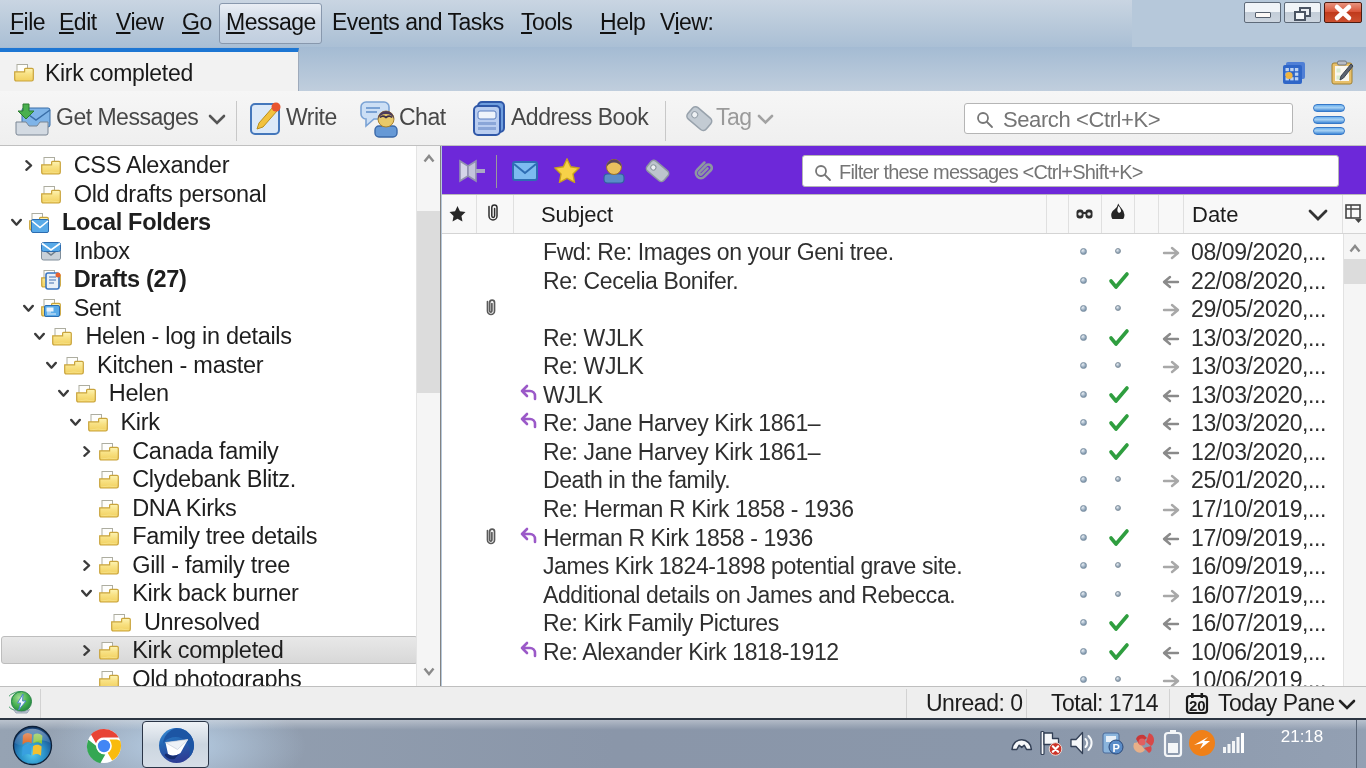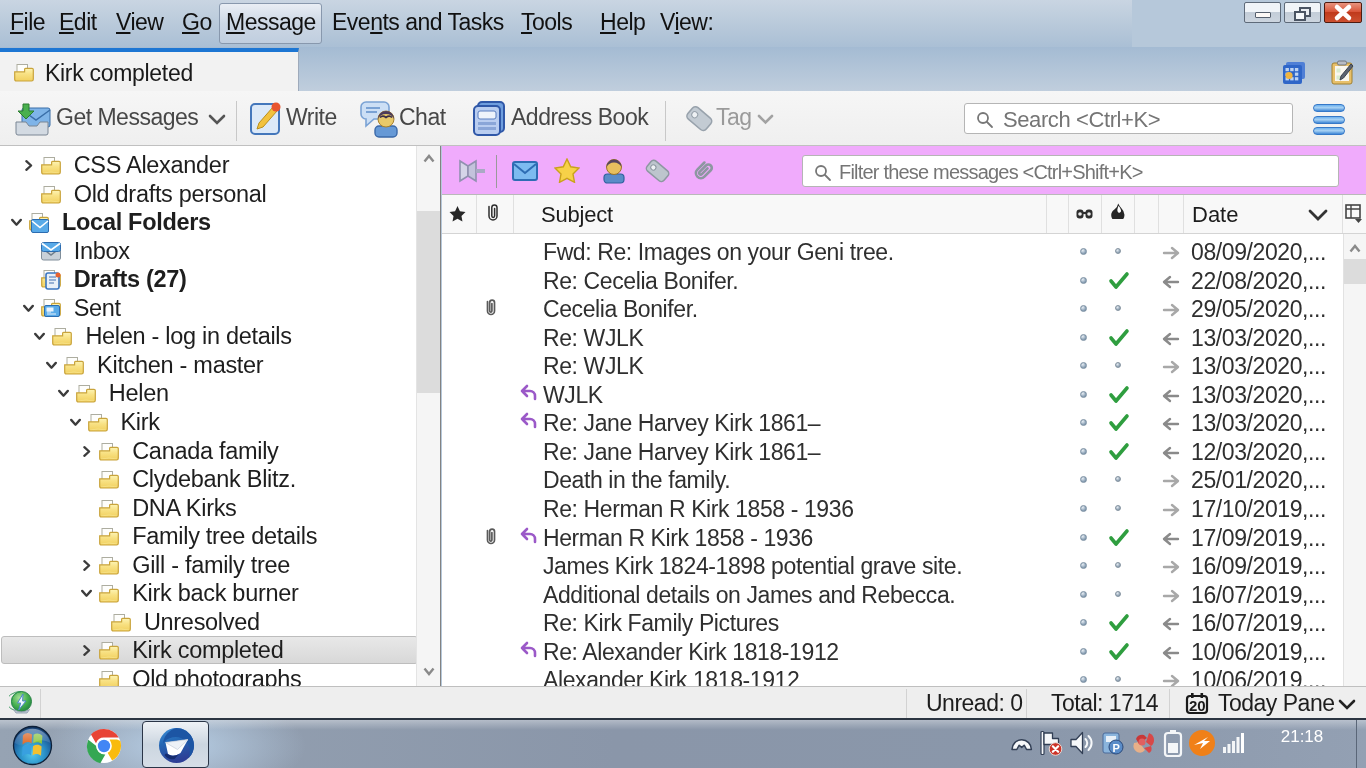--- a/index.html
+++ b/index.html
@@ -46,21 +46,21 @@
 .fsel { position:absolute; left:1px; width:417px; height:28px; background:linear-gradient(#e8e8e8,#d8d8d8); border:1px solid #bdbdbd; border-radius:3px; }
 
 
 .exp { position:absolute; width:13px; height:13px; }
 
 
 .sbar { position:absolute; background:#f5f5f5; }
 .sthumb { position:absolute; background:#dcdcdc; }
 
 
-#qfbar { left:442px; top:146px; width:924px; height:49px; background:#f0abfc; border-bottom:1px solid #b9b9b9; }
+#qfbar { left:442px; top:146px; width:924px; height:49px; background:#6d28d9; border-bottom:1px solid #b9b9b9; }
 #filterbox { position:absolute; top:9px; width:537px; height:32px; background:#fff; border:1px solid #b5b5b5; border-radius:3px; }
 
 
 #colhdr { left:442px; top:195px; width:924px; height:39px; background:#f8f8f8; border-bottom:1px solid #d4d4d4; }
 .colsep { position:absolute; top:0px; height:38px; width:1px; background:#e0e0e0; }
 
 
 .mrow { position:absolute; height:28px; font-size:23px; color:#2f2f2f; letter-spacing:-0.4px; white-space:nowrap; }
 .dot { position:absolute; width:7px; height:7px; border-radius:50%; background:radial-gradient(circle at 35% 30%, #e8eef4, #8fa5b9 60%, #6c8399); border:1px solid #7b8fa2; }
 .dot2 { position:absolute; width:6px; height:6px; border-radius:50%; background:radial-gradient(circle at 35% 30%, #e8eef4, #97a9ba 60%, #75899c); border:1px solid #83929f; }
@@ -495,21 +495,20 @@
     <svg style="position:absolute; left:666px; top:36.55px;" width="22" height="20" viewBox="0 0 22 20">
       <path d="M3 10 L8 16 L19 3" fill="none" stroke="#2f9e3f" stroke-width="3.6" stroke-linecap="round" stroke-linejoin="round"></path>
     </svg>
     <svg style="position:absolute; left:718px; top:40.55px;" width="20" height="14" viewBox="0 0 20 14">
       <path d="M18 7 h-13 M10 2 L4 7 L10 12" fill="none" stroke="#8a8a8a" stroke-width="2.4" stroke-linecap="round" stroke-linejoin="round"></path>
     </svg>
     <span class="mrow" style="left:749px; top:33.55px;">22/08/2020,...</span>
     <svg style="position:absolute; left:41px; top:63.1px;" width="16" height="21" viewBox="0 0 16 21">
       <path d="M4.5 4.5 v9.5 a3.5 3.5 0 0 0 7 0 v-8.5 a2.4 2.4 0 0 0 -4.8 0 v8.5 a1.1 1.1 0 0 0 2.2 0 v-7.5" fill="none" stroke="#5a5a5a" stroke-width="1.7" stroke-linecap="round"></path>
     </svg>
-    <span class="mrow" style="left:101px; top:62.1px;">Cecelia Bonifer.</span>
     <div class="dot" style="left:638px; top:71.1px;"></div>
     <div class="dot2" style="left:673px; top:71.1px;"></div>
     <svg style="position:absolute; left:720px; top:69.1px;" width="20" height="14" viewBox="0 0 20 14">
       <path d="M2 7 h13 M10 2 L16 7 L10 12" fill="none" stroke="#a8a8a8" stroke-width="2.4" stroke-linecap="round" stroke-linejoin="round"></path>
     </svg>
     <span class="mrow" style="left:749px; top:62.1px;">29/05/2020,...</span>
     <span class="mrow" style="left:101px; top:90.65px;">Re: WJLK</span>
     <div class="dot" style="left:638px; top:99.65px;"></div>
     <svg style="position:absolute; left:666px; top:93.65px;" width="22" height="20" viewBox="0 0 22 20">
       <path d="M3 10 L8 16 L19 3" fill="none" stroke="#2f9e3f" stroke-width="3.6" stroke-linecap="round" stroke-linejoin="round"></path>
@@ -615,21 +614,20 @@
     </svg>
     <span class="mrow" style="left:101px; top:404.7px;">Re: Alexander Kirk 1818-1912</span>
     <div class="dot" style="left:638px; top:413.7px;"></div>
     <svg style="position:absolute; left:666px; top:407.7px;" width="22" height="20" viewBox="0 0 22 20">
       <path d="M3 10 L8 16 L19 3" fill="none" stroke="#2f9e3f" stroke-width="3.6" stroke-linecap="round" stroke-linejoin="round"></path>
     </svg>
     <svg style="position:absolute; left:718px; top:411.7px;" width="20" height="14" viewBox="0 0 20 14">
       <path d="M18 7 h-13 M10 2 L4 7 L10 12" fill="none" stroke="#8a8a8a" stroke-width="2.4" stroke-linecap="round" stroke-linejoin="round"></path>
     </svg>
     <span class="mrow" style="left:749px; top:404.7px;">10/06/2019,...</span>
-    <span class="mrow" style="left:101px; top:433.25px;">Alexander Kirk 1818-1912</span>
     <div class="dot" style="left:638px; top:442.25px;"></div>
     <div class="dot2" style="left:673px; top:442.25px;"></div>
     <svg style="position:absolute; left:720px; top:440.25px;" width="20" height="14" viewBox="0 0 20 14">
       <path d="M2 7 h13 M10 2 L16 7 L10 12" fill="none" stroke="#a8a8a8" stroke-width="2.4" stroke-linecap="round" stroke-linejoin="round"></path>
     </svg>
     <span class="mrow" style="left:749px; top:433.25px;">10/06/2019,...</span>
   </div>
 
 <div class="sbar abs" style="left:1343px; top:234px; width:23px; height:452px; border-left:1px solid #e2e2e2;"></div>
 <svg class="abs" style="left:1349px; top:244px;" width="12" height="9" viewBox="0 0 12 9">

